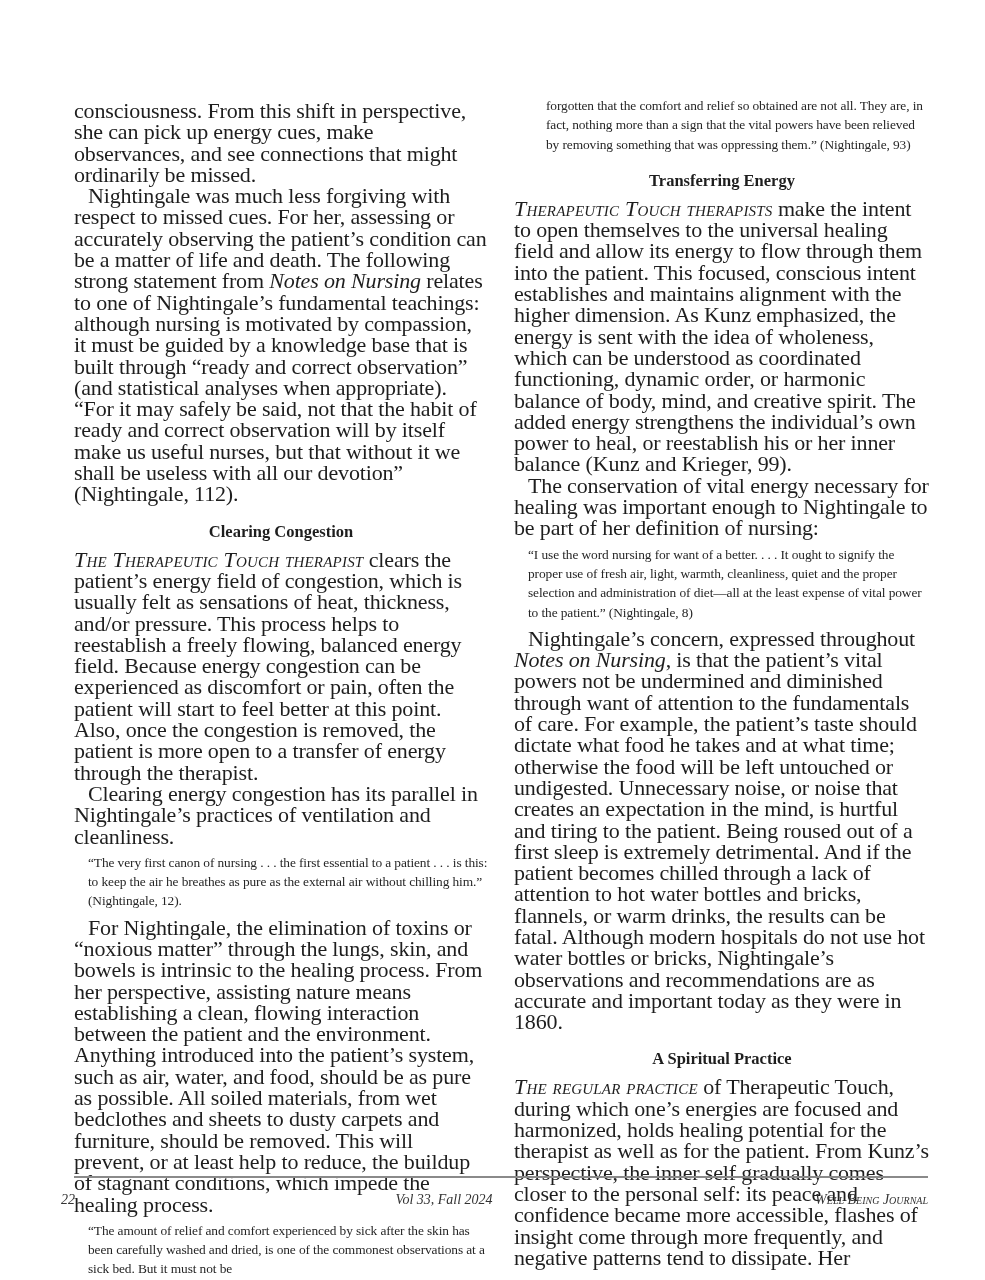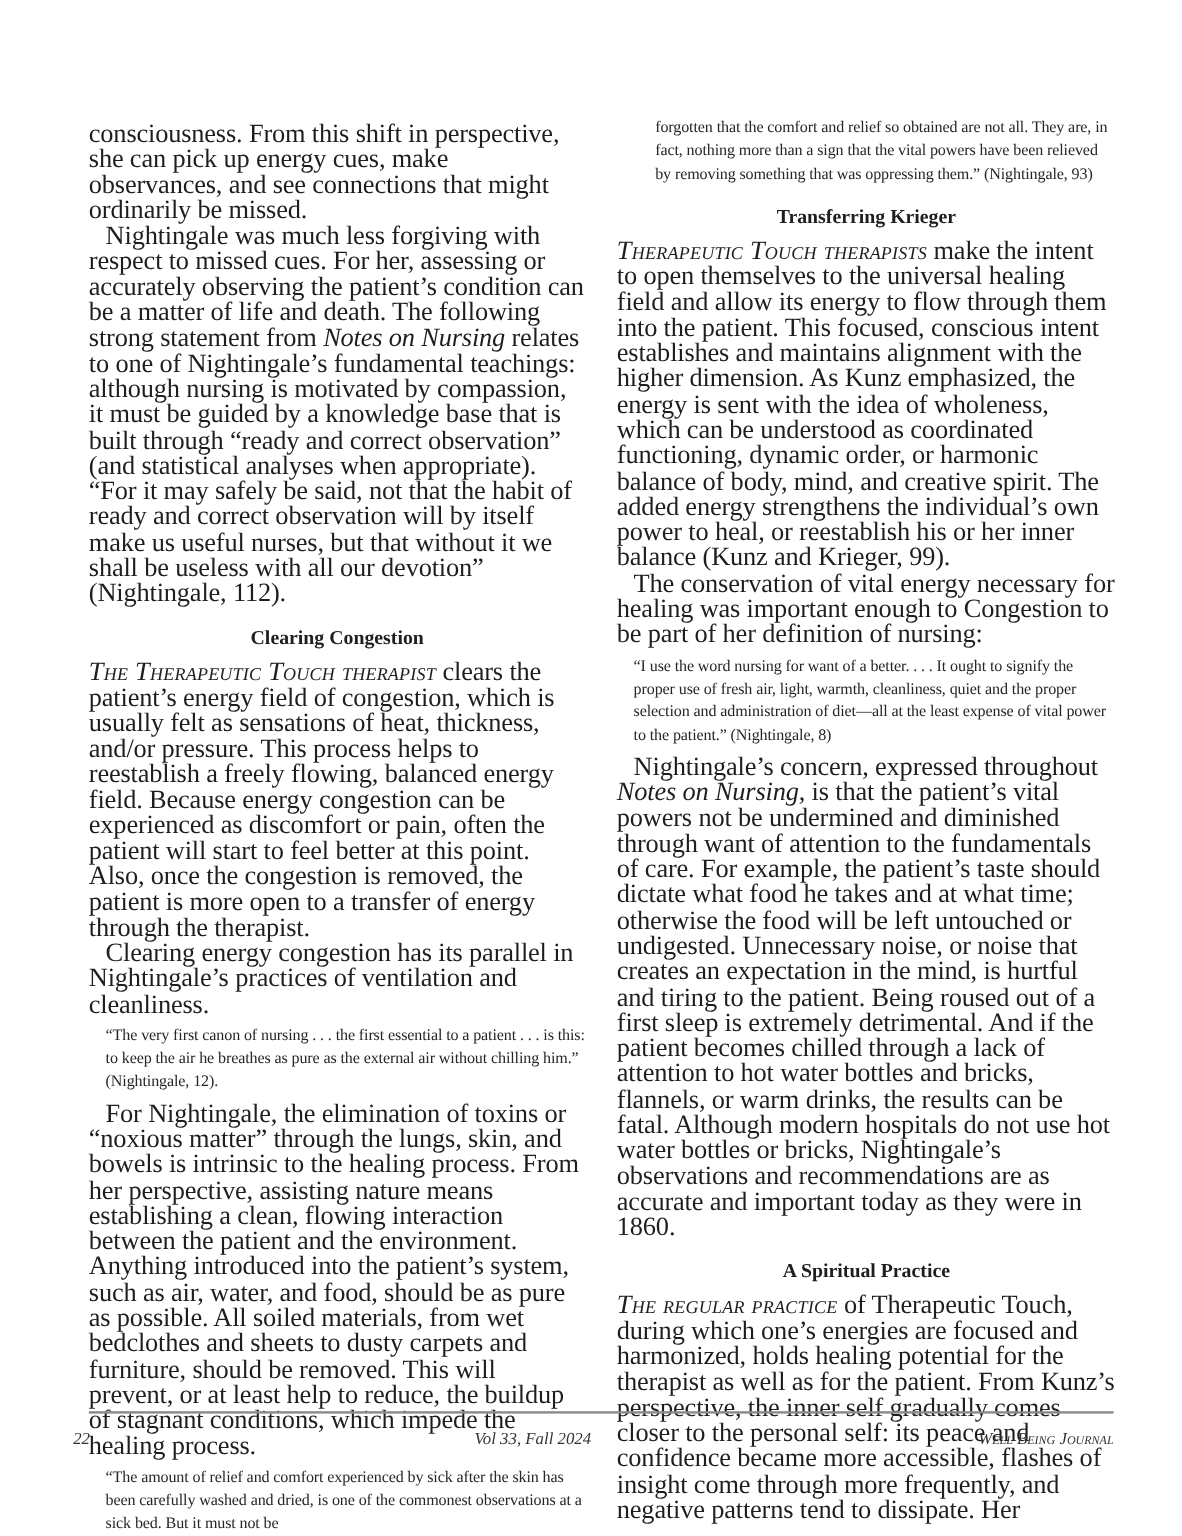--- a/index.html
+++ b/index.html
@@ -30,23 +30,23 @@
   <h3>Clearing Congestion</h3>
   <p><span class="sc">The Therapeutic Touch therapist</span><span> clears the patient’s energy field of congestion, which is usually felt as sensations of heat, thickness, and/or pressure. This process helps to reestablish a freely flowing, balanced energy field. Because energy congestion can be experienced as discomfort or pain, often the patient will start to feel better at this point. Also, once the congestion is removed, the patient is more open to a transfer of energy through the therapist.</span></p>
   <p class="indent">Clearing energy congestion has its parallel in Nightingale’s practices of ventilation and cleanliness.</p>
   <p class="quote"> “The very first canon of nursing . . . the first essential to a patient . . . is this: to keep the air he breathes as pure as the external air without chilling him.” (Nightingale, 12).</p>
   <p class="indent">For Nightingale, the elimination of toxins or “noxious matter” through the lungs, skin, and bowels is intrinsic to the healing process. From her perspective, assisting nature means establishing a clean, flowing interaction between the patient and the environment. Anything introduced into the patient’s system, such as air, water, and food, should be as pure as possible. All soiled materials, from wet bedclothes and sheets to dusty carpets and furniture, should be removed. This will prevent, or at least help to reduce, the buildup of stagnant conditions, which impede the healing process.</p>
   <p class="quote">“The amount of relief and comfort experienced by sick after the skin has been carefully washed and dried, is one of the commonest observations at a sick bed. But it must not be</p>
 </div>
 
 <div class="col col-right">
   <p class="quote first">forgotten that the comfort and relief so obtained are not all. They are, in fact, nothing more than a sign that the vital powers have been relieved by removing something that was oppressing them.” (Nightingale, 93)</p>
-  <h3>Transferring Krieger</h3>
+  <h3>Transferring Energy</h3>
   <p><span class="sc">Therapeutic Touch therapists</span><span> make the intent to open themselves to the universal healing field and allow its energy to flow through them into the patient. This focused, conscious intent establishes and maintains alignment with the higher dimension. As Kunz emphasized, the energy is sent with the idea of wholeness, which can be understood as coordinated functioning, dynamic order, or harmonic balance of body, mind, and creative spirit. The added energy strengthens the individual’s own power to heal, or reestablish his or her inner balance (Kunz and Krieger, 99).</span></p>
-  <p class="indent">The conservation of vital energy necessary for healing was important enough to Congestion to be part of her definition of nursing:</p>
+  <p class="indent">The conservation of vital energy necessary for healing was important enough to Nightingale to be part of her definition of nursing:</p>
   <p class="quote">“I use the word nursing for want of a better. . . . It ought to signify the proper use of fresh air, light, warmth, cleanliness, quiet and the proper selection and administration of diet—all at the least expense of vital power to the patient.” (Nightingale, 8)</p>
   <p class="indent"><span>Nightingale’s concern, expressed throughout </span><em>Notes on Nursing</em><span>, is that the patient’s vital powers not be undermined and diminished through want of attention to the fundamentals of care. For example, the patient’s taste should dictate what food he takes and at what time; otherwise the food will be left untouched or undigested. Unnecessary noise, or noise that creates an expectation in the mind, is hurtful and tiring to the patient. Being roused out of a first sleep is extremely detrimental. And if the patient becomes chilled through a lack of attention to hot water bottles and bricks, flannels, or warm drinks, the results can be fatal. Although modern hospitals do not use hot water bottles or bricks, Nightingale’s observations and recommendations are as accurate and important today as they were in 1860.</span></p>
   <h3>A Spiritual Practice</h3>
   <p><span class="sc">The regular practice</span><span> of Therapeutic Touch, during which one’s energies are focused and harmonized, holds healing potential for the therapist as well as for the patient. From Kunz’s perspective, the inner self gradually comes closer to the personal self: its peace and confidence became more accessible, flashes of insight come through more frequently, and negative patterns tend to dissipate. Her</span></p>
 </div>
 
 <div class="rule"></div>
 <div class="footer footer-left">22</div>
 <div class="footer footer-center">Vol 33, Fall 2024</div>
 <div class="footer footer-right">Well Being Journal</div>

